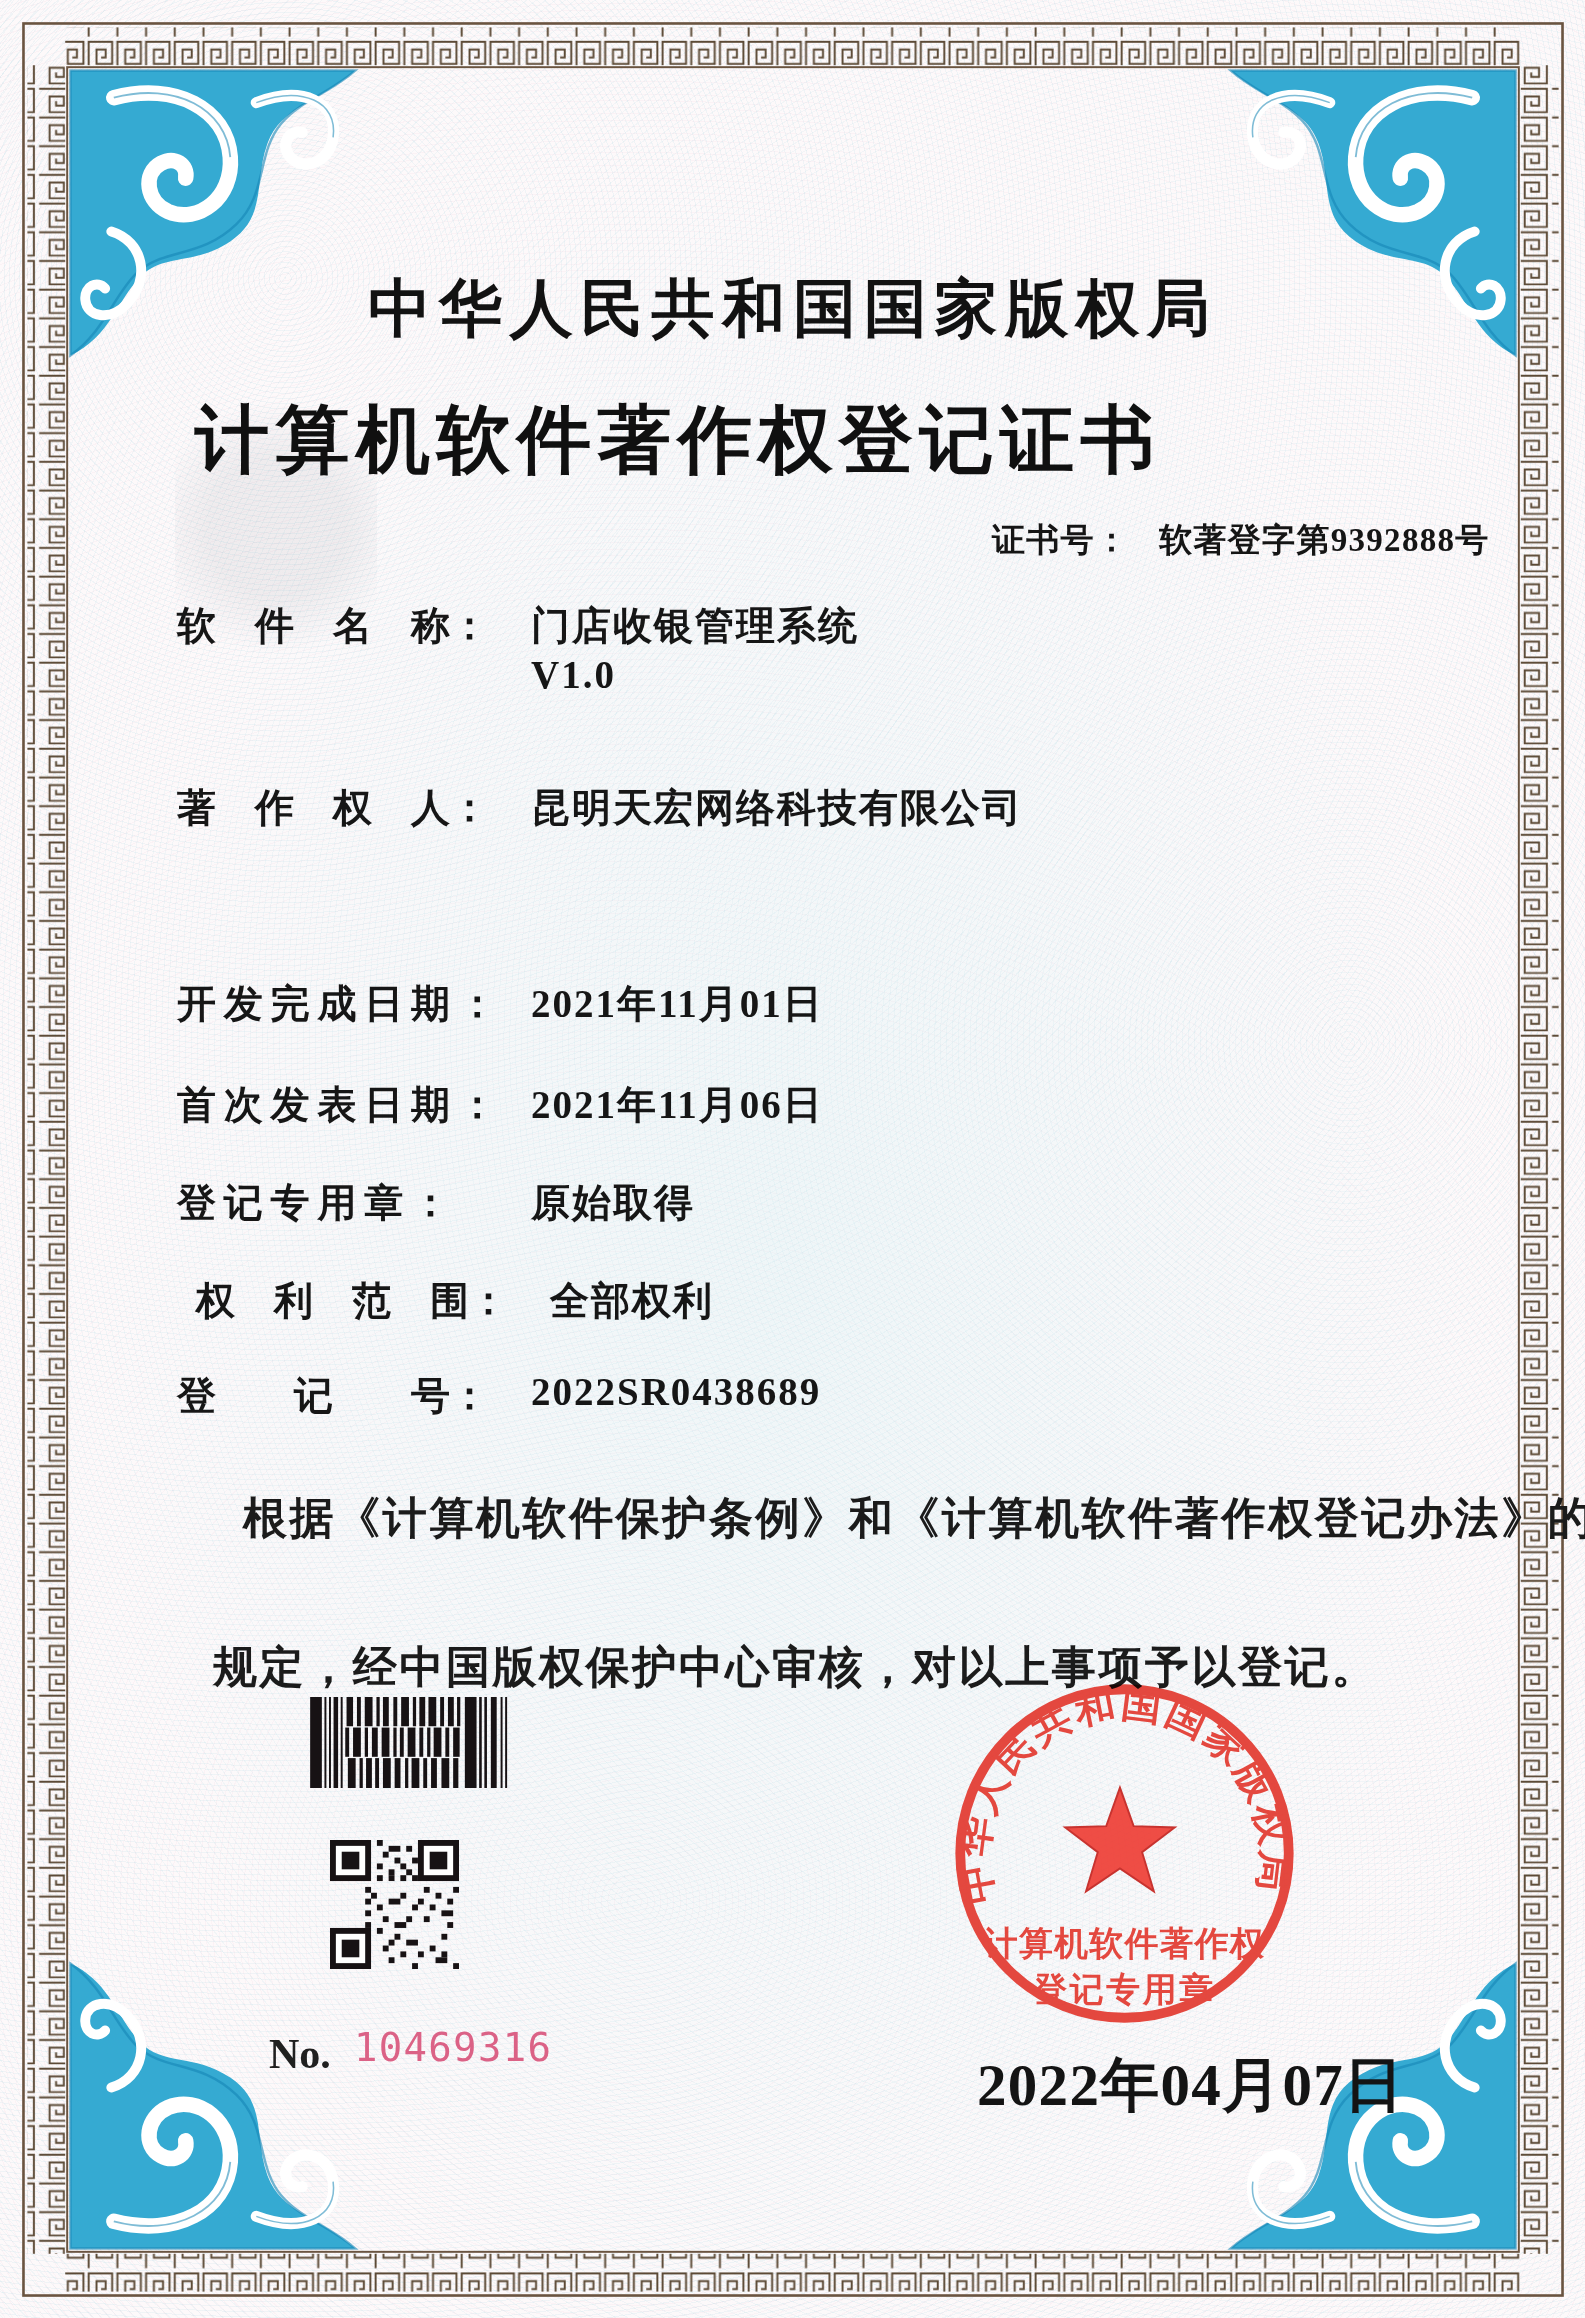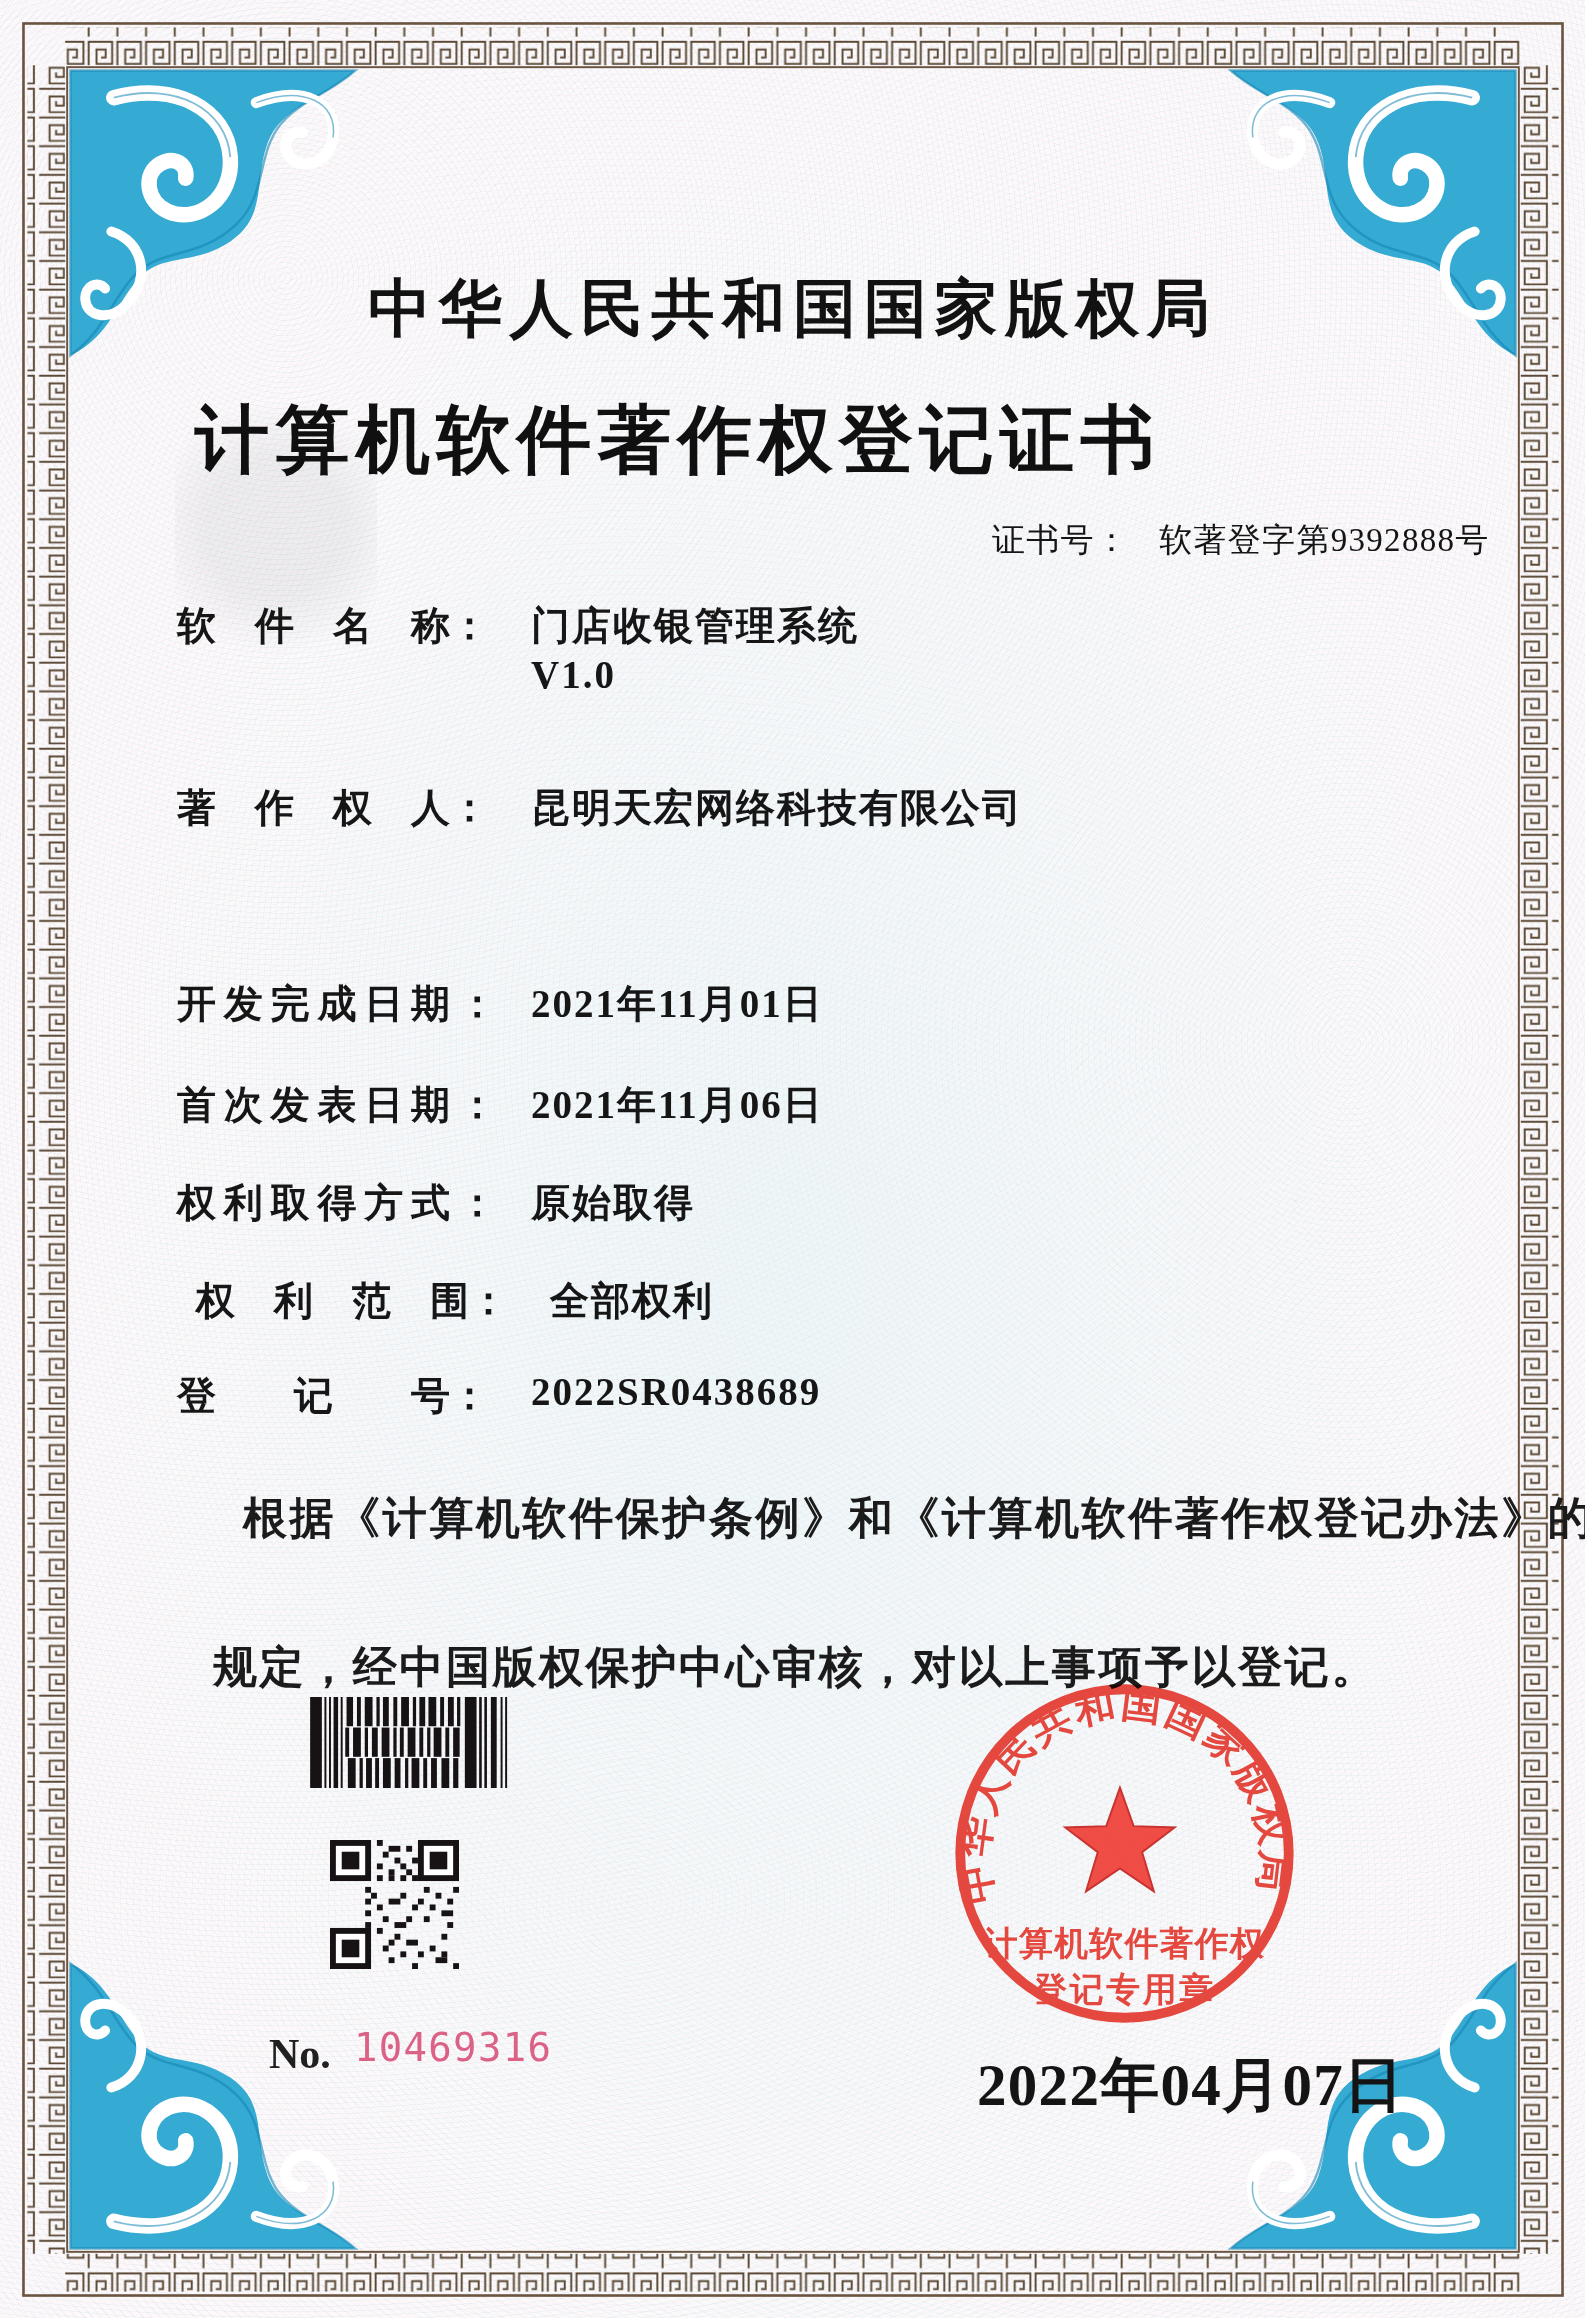--- a/index.html
+++ b/index.html
@@ -30,21 +30,21 @@
     color:#121212;
   }
   .title-cert{
     position:absolute;left:0;top:391px;width:1356px;
     text-align:center;font-size:74px;font-weight:800;letter-spacing:6.5px;
     color:#101010;
   }
   .certno-row{
     position:absolute;left:992px;top:518px;
     display:flex;gap:30px;align-items:center;
-    font-size:33px;font-weight:400;letter-spacing:1.3px;color:#151515;
+    font-size:33px;font-weight:700;letter-spacing:1.3px;color:#151515;
   }
   .field-row{position:absolute;left:177px;width:1304px;height:52px;}
   .field-label{
     position:absolute;left:0;top:0;
     font-size:39px;font-weight:700;color:#161616;white-space:pre;
   }
   .field-label.ls12{letter-spacing:7.8px;}
   .field-value{
     position:absolute;left:354px;top:0;
     font-size:39px;font-weight:700;letter-spacing:2px;color:#161616;white-space:pre;
@@ -139,21 +139,21 @@
       <span class="field-label ls12">开发完成日期：</span>
       <span class="field-value">2021年11月01日</span>
     </div>
 
     <div class="field-row row-pubdate">
       <span class="field-label ls12">首次发表日期：</span>
       <span class="field-value">2021年11月06日</span>
     </div>
 
     <div class="field-row row-acq">
-      <span class="field-label ls12">权利取得方式：</span>
+      <span class="field-label ls12">登记专用章：</span>
       <span class="field-value">原始取得</span>
     </div>
 
     <div class="field-row row-scope">
       <span class="field-label">权　利　范　围：</span>
       <span class="field-value">全部权利</span>
     </div>
 
     <div class="field-row row-regno">
       <span class="field-label">登　　记　　号：</span>

